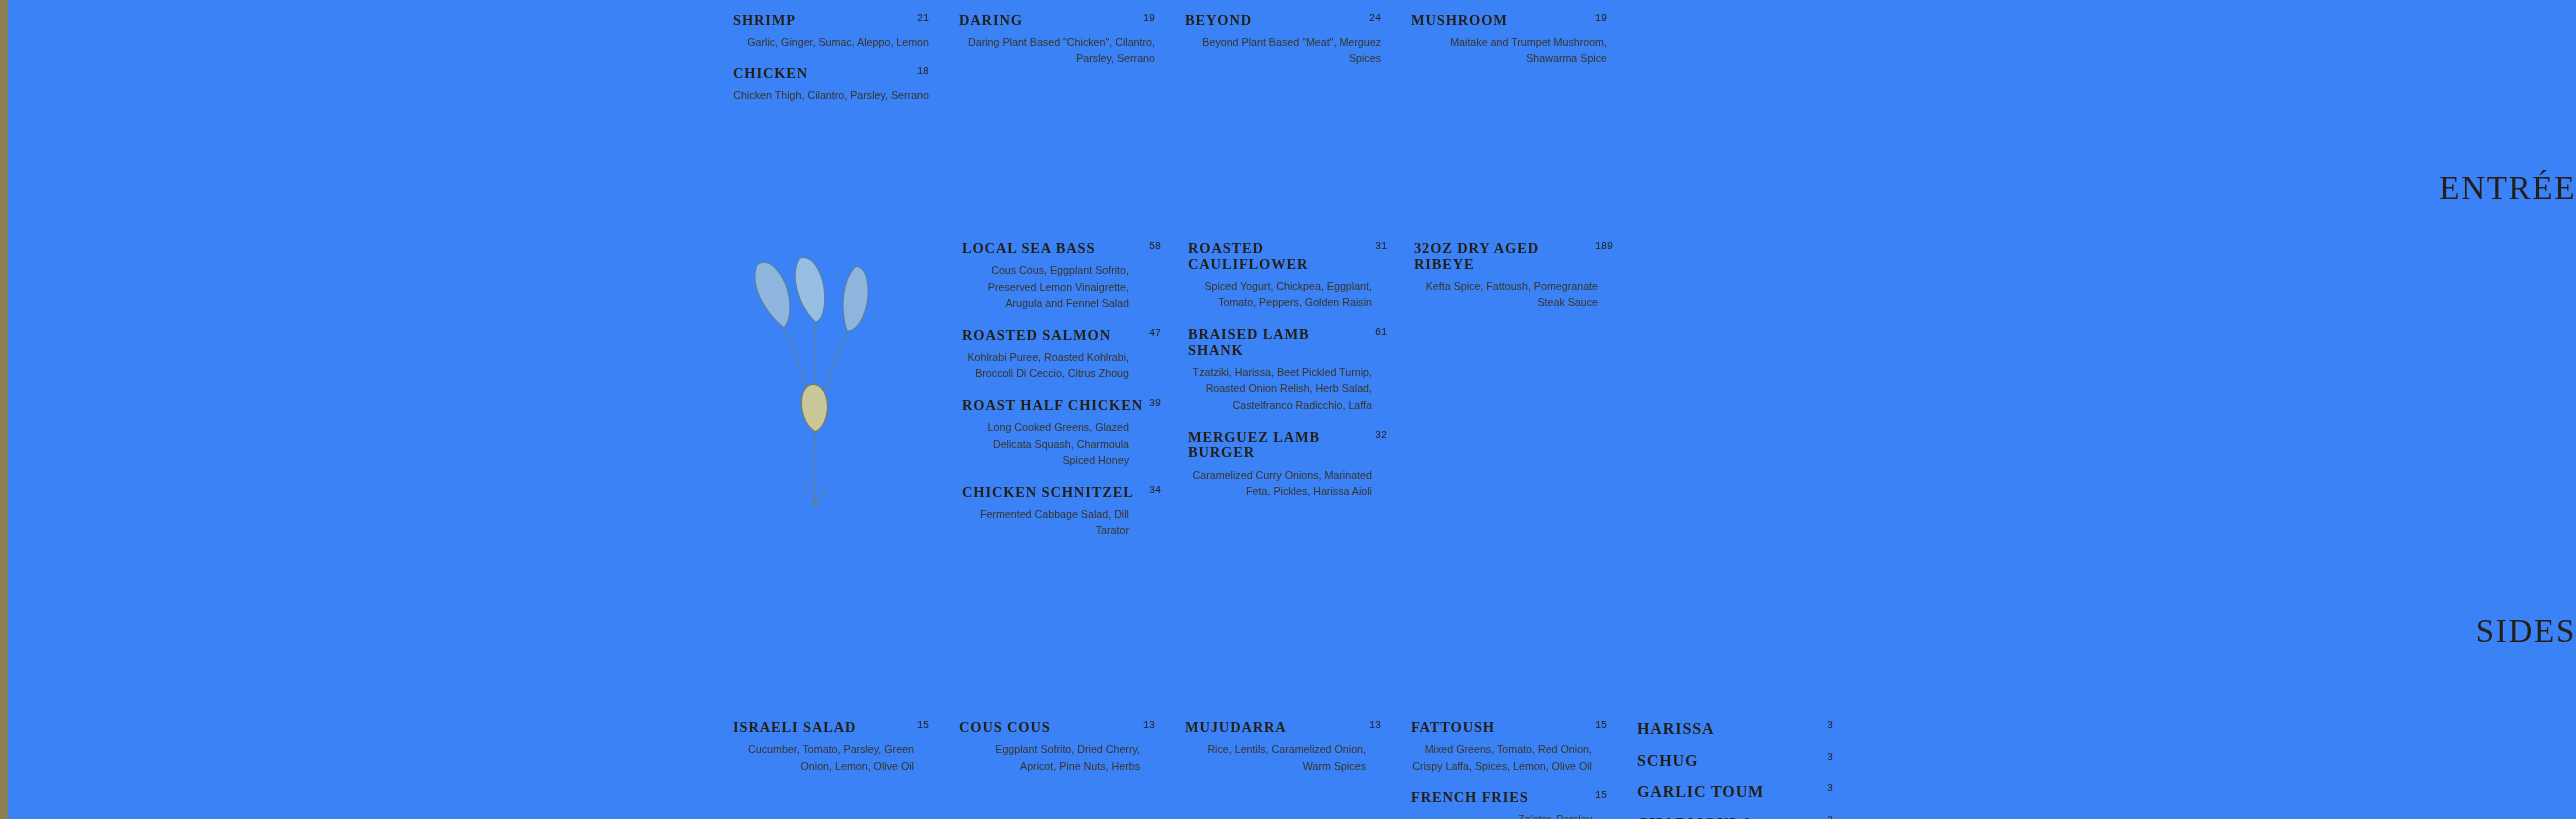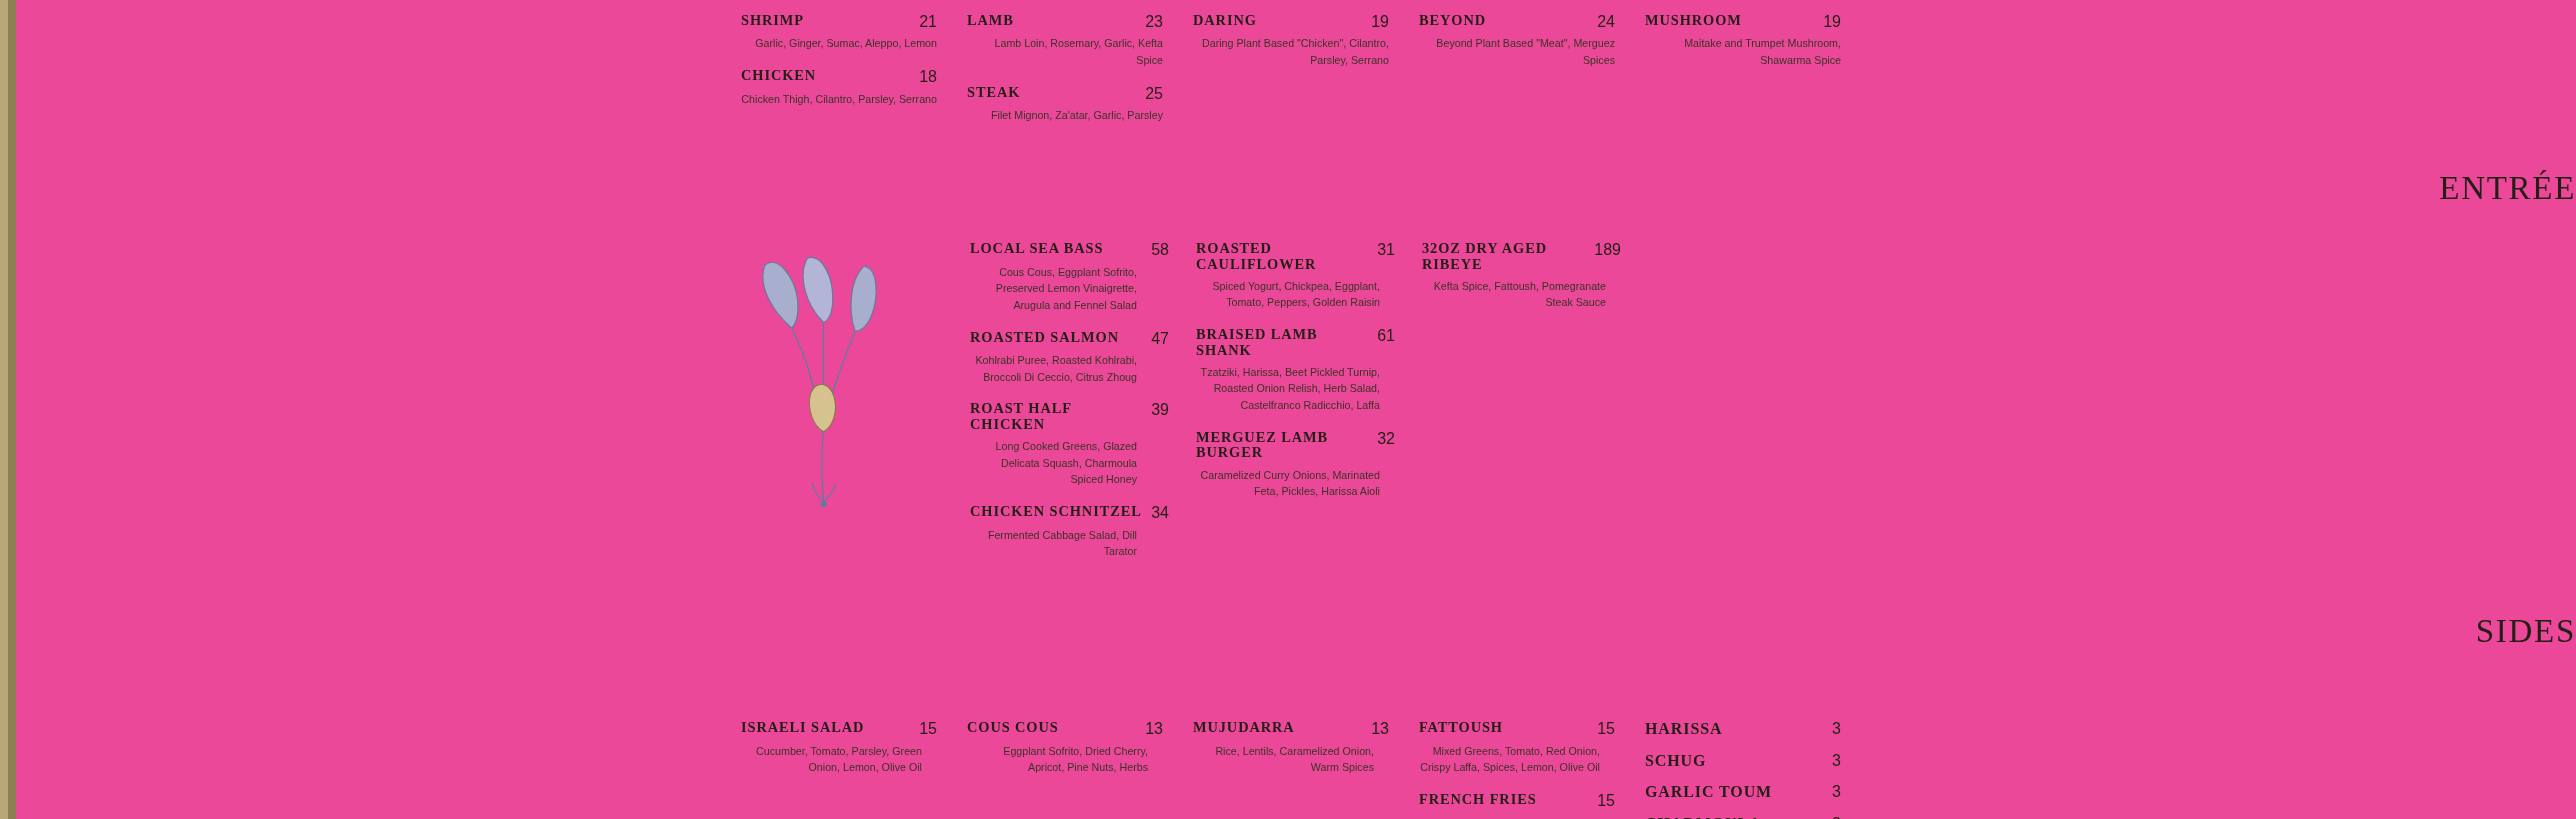--- a/index.html
+++ b/index.html
@@ -11,43 +11,42 @@
     width: 2576px;
     height: 820px;
     overflow: hidden;
     font-family: "Liberation Sans", sans-serif;
     color: #2f2c22;
     position: relative;
   }
   .page {
     position: absolute;
     inset: 0;
-    background: #ec4899;
-    margin-left: 8px;
+    background: #3b82f6;
   }
   .left-edge {
     position: absolute;
     left: 0; top: 0;
     width: 8px; height: 100%;
     background: #8d7f55;
   }
 
   
   .item-name {
     font-family: "Liberation Serif", serif;
     font-size: 14.4px;
     letter-spacing: 0.9px;
     font-weight: 700;
     color: #241f16;
     text-transform: uppercase;
     line-height: 1.1;
   }
   .item-price {
-    font-family: Liberation Sans, sans-serif;
-    font-size: 16px;
+    font-family: Liberation Mono, monospace;
+    font-size: 10px;
     color: #241f16;
     text-align: right;
     line-height: 1.1;
     white-space: nowrap;
   }
   .item-desc {
     font-family: "Liberation Sans", sans-serif;
     font-size: 10.7px;
     line-height: 1.55;
     color: #3a3426;
@@ -154,36 +153,20 @@
       </div>
       <div class="item">
         <div class="item-head">
           <div class="item-name">CHICKEN</div>
           <div class="item-price">18</div>
         </div>
         <div class="item-desc">Chicken Thigh, Cilantro, Parsley, Serrano</div>
       </div>
     </div>
 
-    <div class="col">
-      <div class="item">
-        <div class="item-head">
-          <div class="item-name">LAMB</div>
-          <div class="item-price">23</div>
-        </div>
-        <div class="item-desc">Lamb Loin, Rosemary, Garlic, Kefta Spice</div>
-      </div>
-      <div class="item">
-        <div class="item-head">
-          <div class="item-name">STEAK</div>
-          <div class="item-price">25</div>
-        </div>
-        <div class="item-desc">Filet Mignon, Za'atar, Garlic, Parsley</div>
-      </div>
-    </div>
 
     <div class="col">
       <div class="item">
         <div class="item-head">
           <div class="item-name">DARING</div>
           <div class="item-price">19</div>
         </div>
         <div class="item-desc">Daring Plant Based "Chicken", Cilantro, Parsley, Serrano</div>
       </div>
     </div>

